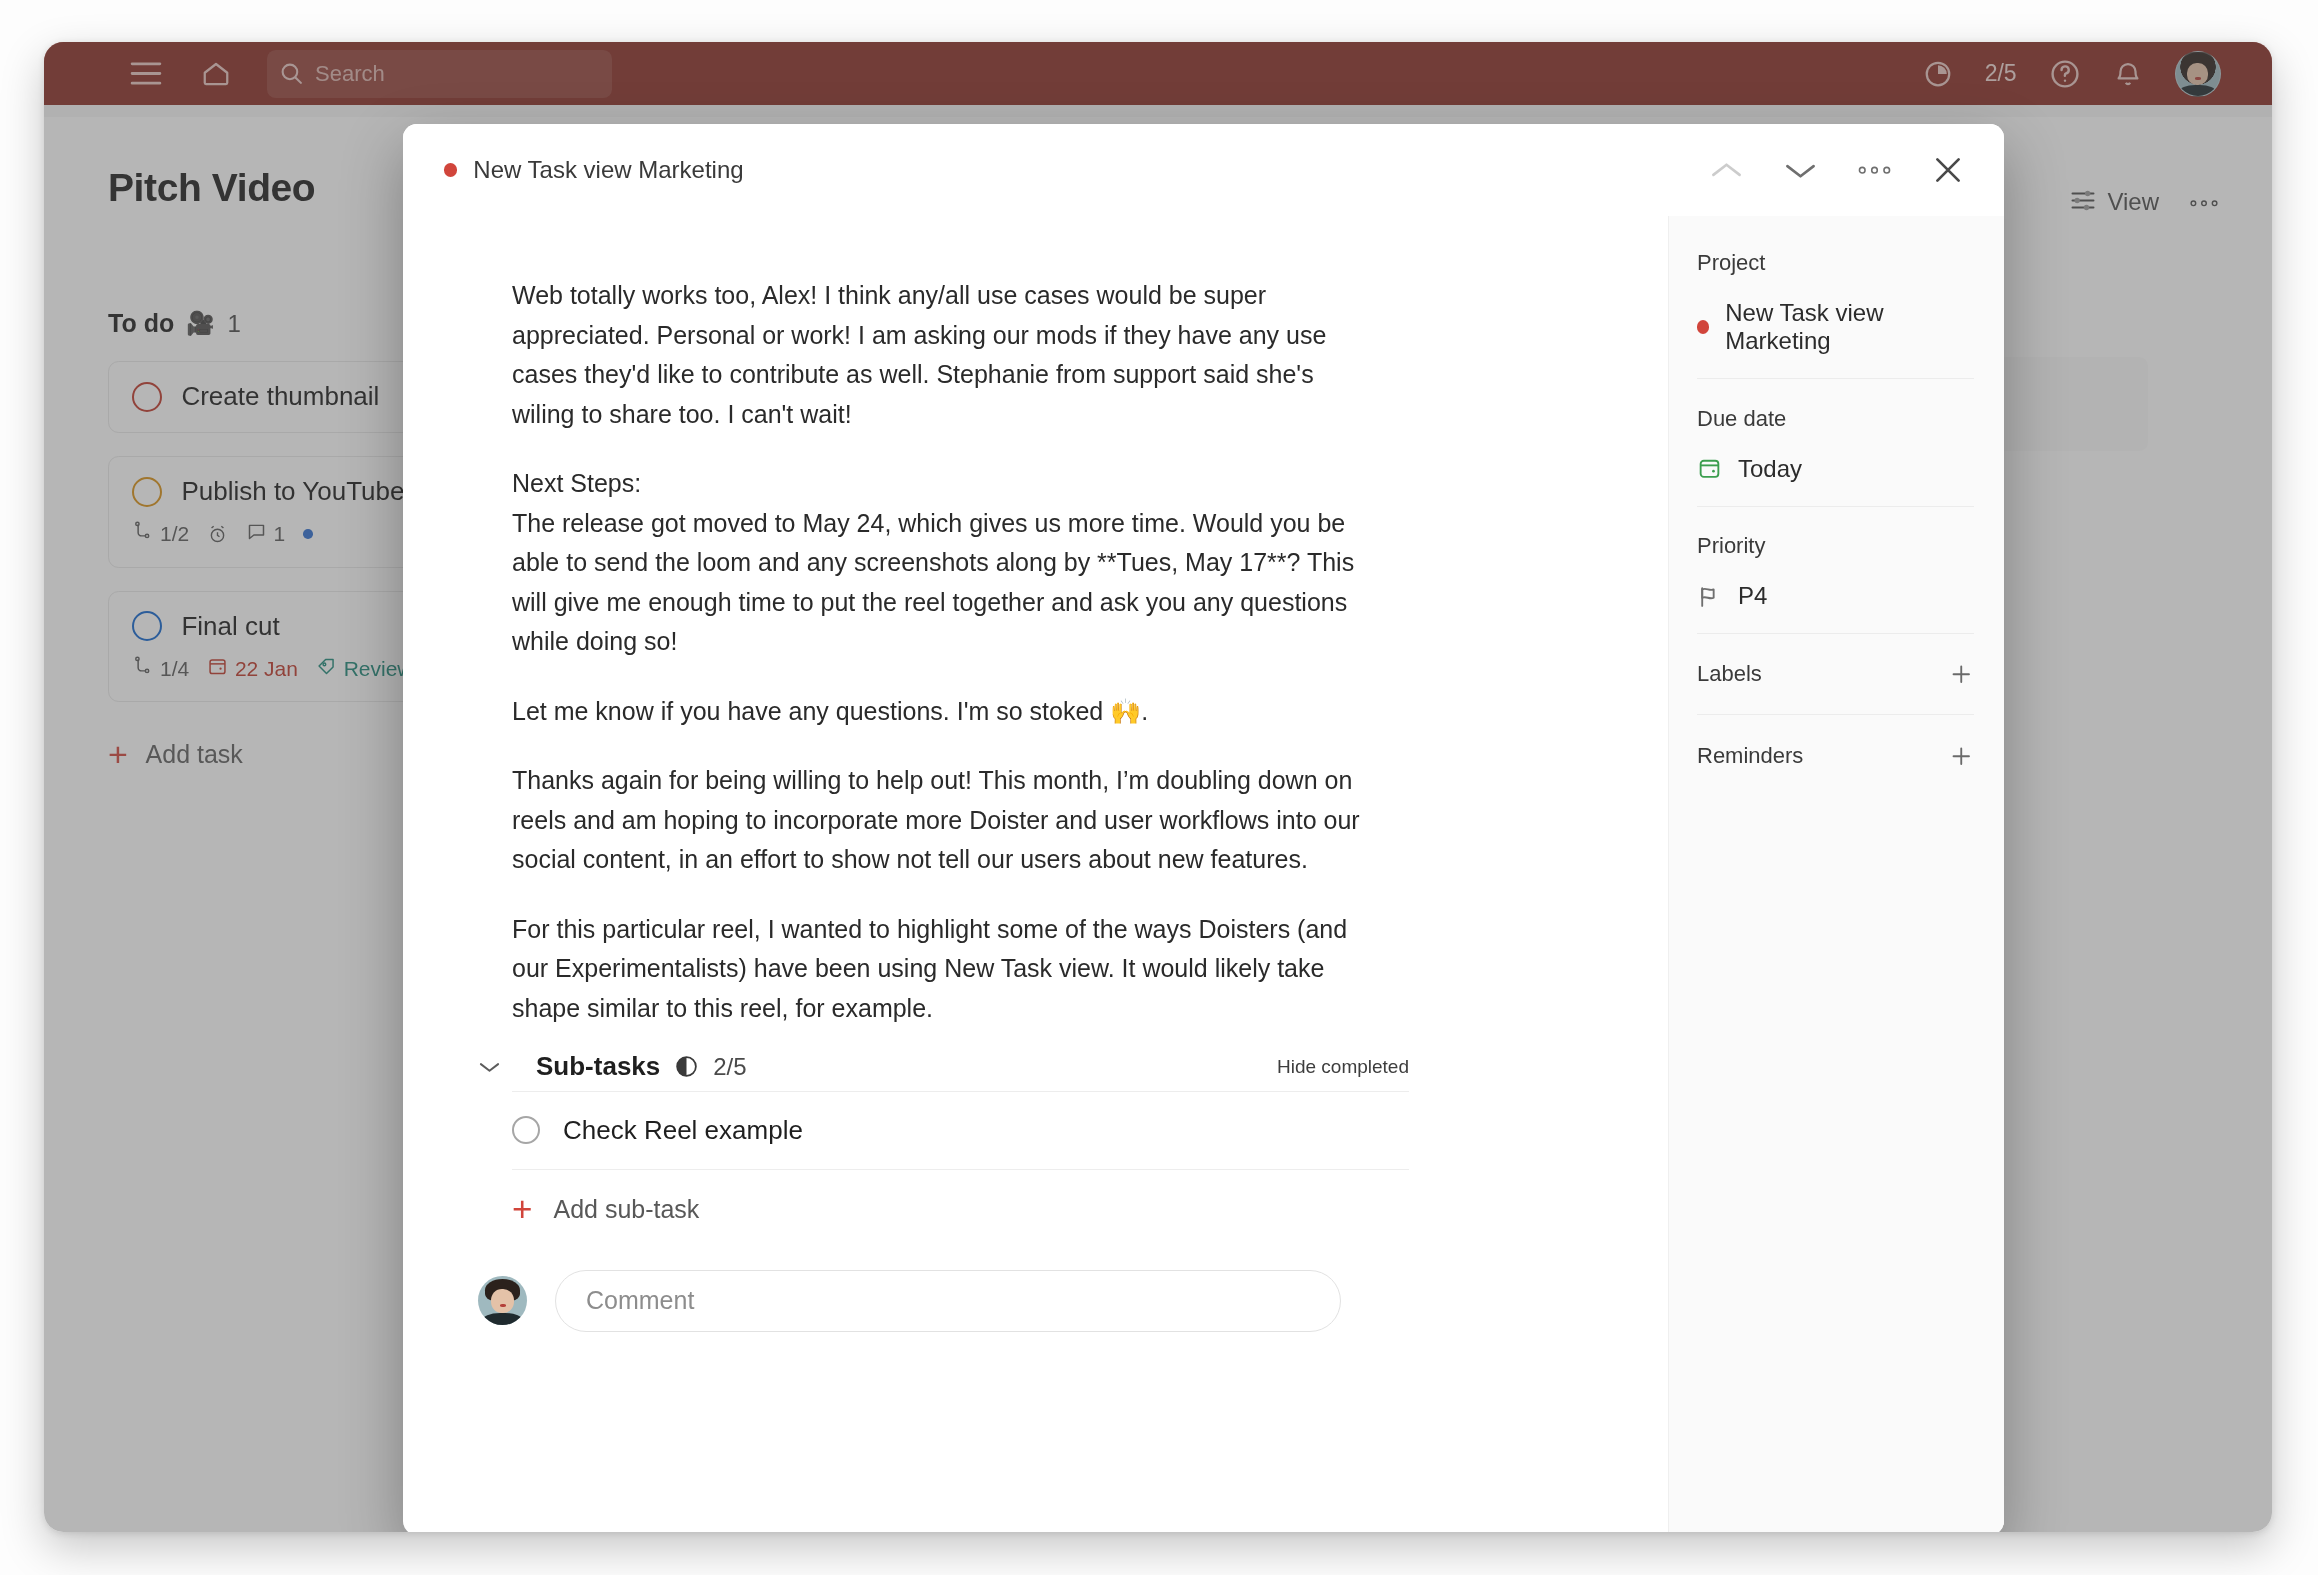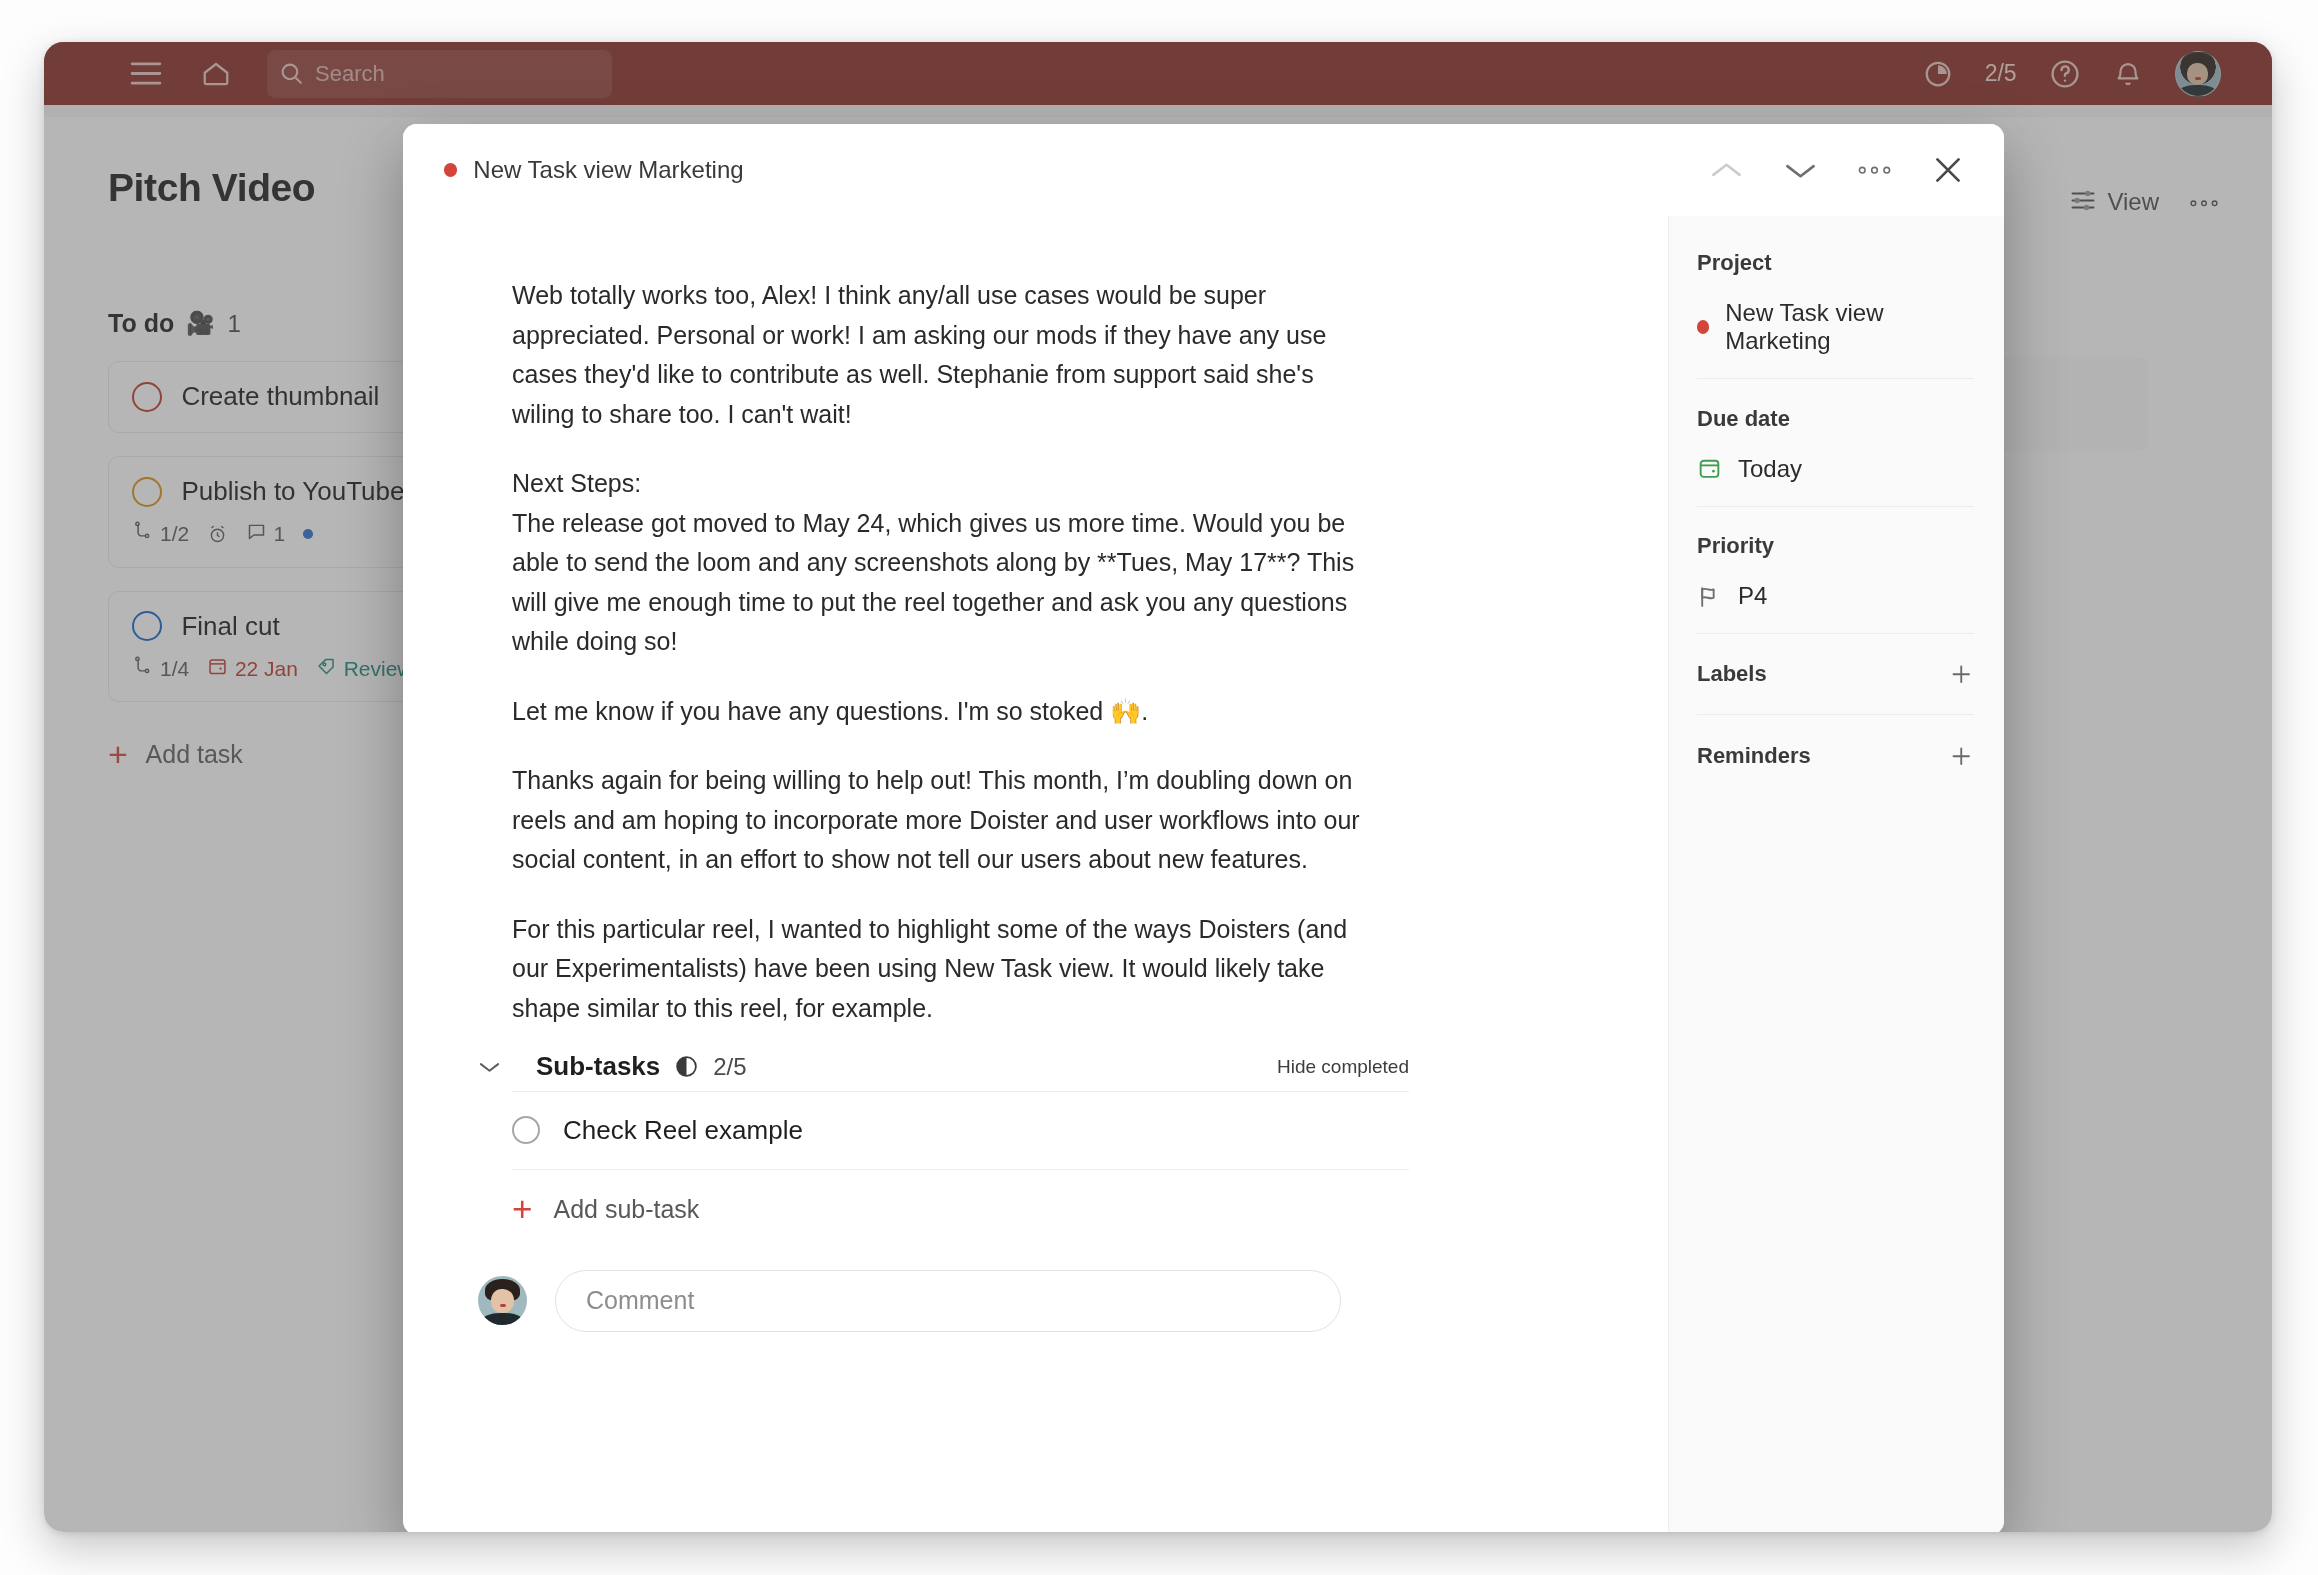--- a/index.html
+++ b/index.html
@@ -165,21 +165,21 @@
   #comment-input {
     flex: 1; max-width: 786px; height: 62px;
     border: 0.9px solid #e2e2e2; border-radius: 32px;
     display: flex; align-items: center; padding: 0 30px;
     color: #8d8d8d; font-size: 25px;
     background: #fff;
   }
 
   
   .side-group { padding-bottom: 23px; border-bottom: 0.9px solid #ececec; margin-bottom: 26.5px; }
-  .side-label { font-size: 22px; font-weight: 700; color: #3a3a3a; }
+  .side-label { font-size: 22px; font-weight: 400; color: #3a3a3a; }
   .side-value { margin-top: 23px; display: flex; align-items: center; gap: 16px; font-size: 24px; color: #2c2c2c; }
   .side-row-add { display: flex; align-items: center; padding-bottom: 26.5px; border-bottom: 0.9px solid #ececec; margin-bottom: 28px; }
   .side-row-add .side-label { flex: 1; }
   .plus-btn { color: #6a6a6a; font-size: 30px; line-height: 1; display:flex; align-items:center; }
 </style>
 </head>
 <body>
 
 <div id="app-window">
 

